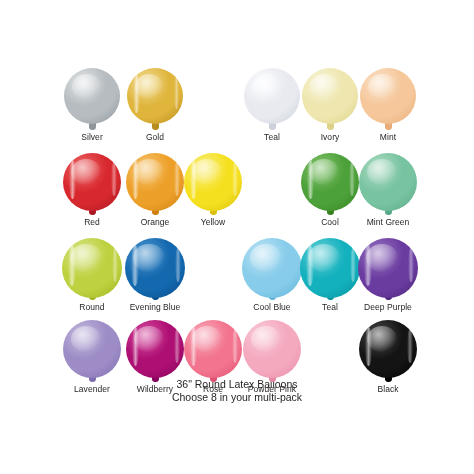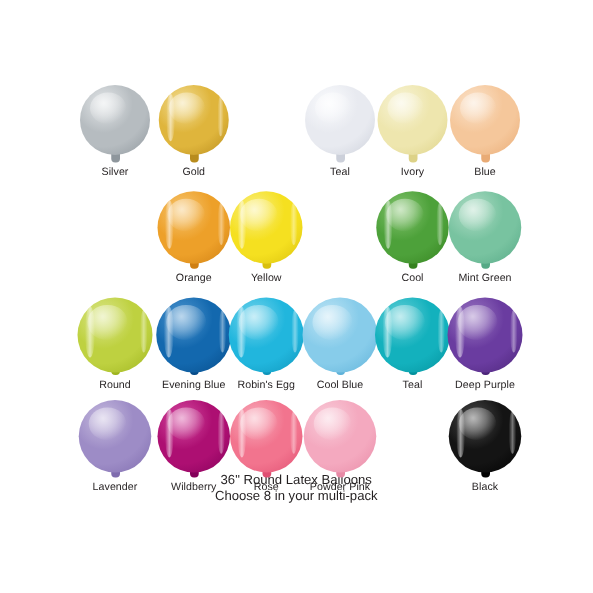--- a/index.html
+++ b/index.html
@@ -155,21 +155,32 @@
         </div>
         <div class="label">Ivory</div>
       </div>
       <div class="cell" style="left: 353px; top: 68px;">
         <div class="balloon-wrap">
           <div class="knot" style="background: rgb(233, 171, 117);"></div>
           <div class="body" style="width: 56px; height: 56px; margin-left: -28px; background: radial-gradient(circle at 34% 27%, rgb(251, 227, 203) 0%, rgb(245, 199, 155) 42%, rgb(245, 199, 155) 62%, rgb(233, 171, 117) 100%);">
             <div class="sheen"></div>
           </div>
         </div>
-        <div class="label">Blue</div>
+        <div class="label">Mint</div>
+      </div>
+      <div class="cell" style="left: 57px; top: 153px;">
+        <div class="balloon-wrap">
+          <div class="knot" style="background: rgb(168, 22, 32);"></div>
+          <div class="body" style="width: 58px; height: 58px; margin-left: -29px; background: radial-gradient(circle at 34% 27%, rgb(236, 106, 106) 0%, rgb(216, 40, 47) 42%, rgb(216, 40, 47) 62%, rgb(168, 22, 32) 100%);">
+            <div class="sheen"></div>
+            <div class="band"></div>
+            <div class="band right"></div>
+          </div>
+        </div>
+        <div class="label">Red</div>
       </div>
       <div class="cell" style="left: 120px; top: 153px;">
         <div class="balloon-wrap">
           <div class="knot" style="background: rgb(207, 127, 18);"></div>
           <div class="body" style="width: 58px; height: 58px; margin-left: -29px; background: radial-gradient(circle at 34% 27%, rgb(246, 198, 114) 0%, rgb(237, 160, 41) 42%, rgb(237, 160, 41) 62%, rgb(207, 127, 18) 100%);">
             <div class="sheen"></div>
             <div class="band"></div>
             <div class="band right"></div>
           </div>
         </div>
@@ -220,31 +231,20 @@
       <div class="cell" style="left: 120px; top: 238px;">
         <div class="balloon-wrap">
           <div class="knot" style="background: rgb(7, 76, 137);"></div>
           <div class="body" style="width: 60px; height: 60px; margin-left: -30px; background: radial-gradient(circle at 34% 27%, rgb(79, 151, 208) 0%, rgb(19, 104, 174) 42%, rgb(19, 104, 174) 62%, rgb(7, 76, 137) 100%);">
             <div class="sheen"></div>
             <div class="band"></div>
             <div class="band right"></div>
           </div>
         </div>
         <div class="label">Evening Blue</div>
-      </div>
-      <div class="cell" style="left: 178px; top: 238px;">
-        <div class="balloon-wrap">
-          <div class="knot" style="background: rgb(15, 149, 187);"></div>
-          <div class="body" style="width: 60px; height: 60px; margin-left: -30px; background: radial-gradient(circle at 34% 27%, rgb(116, 212, 236) 0%, rgb(33, 182, 221) 42%, rgb(33, 182, 221) 62%, rgb(15, 149, 187) 100%);">
-            <div class="sheen"></div>
-            <div class="band"></div>
-            <div class="band right"></div>
-          </div>
-        </div>
-        <div class="label">Robin's Egg</div>
       </div>
       <div class="cell" style="left: 237px; top: 238px;">
         <div class="balloon-wrap">
           <div class="knot" style="background: rgb(95, 178, 217);"></div>
           <div class="body" style="width: 60px; height: 60px; margin-left: -30px; background: radial-gradient(circle at 34% 27%, rgb(192, 229, 245) 0%, rgb(135, 204, 234) 42%, rgb(135, 204, 234) 62%, rgb(95, 178, 217) 100%);">
             <div class="sheen"></div>
           </div>
         </div>
         <div class="label">Cool Blue</div>
       </div>

